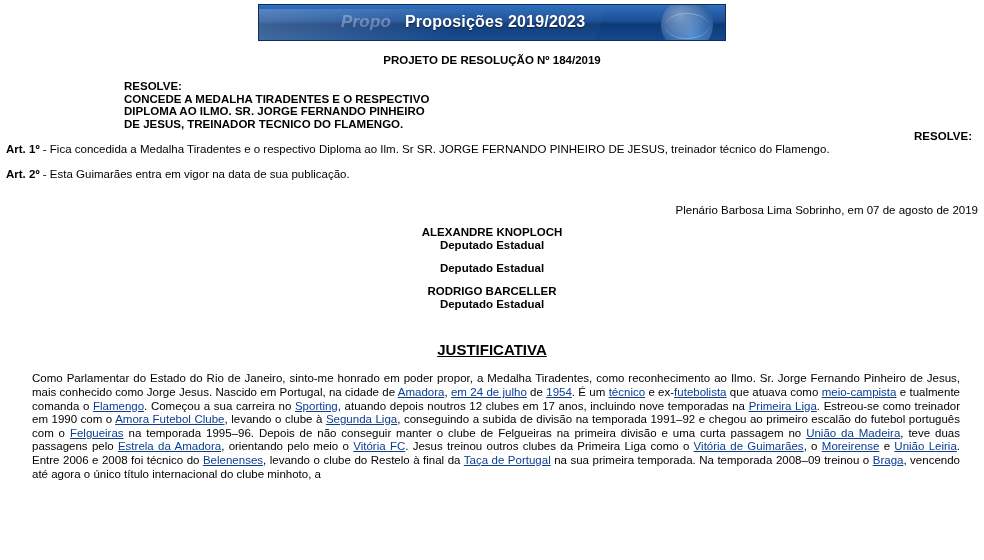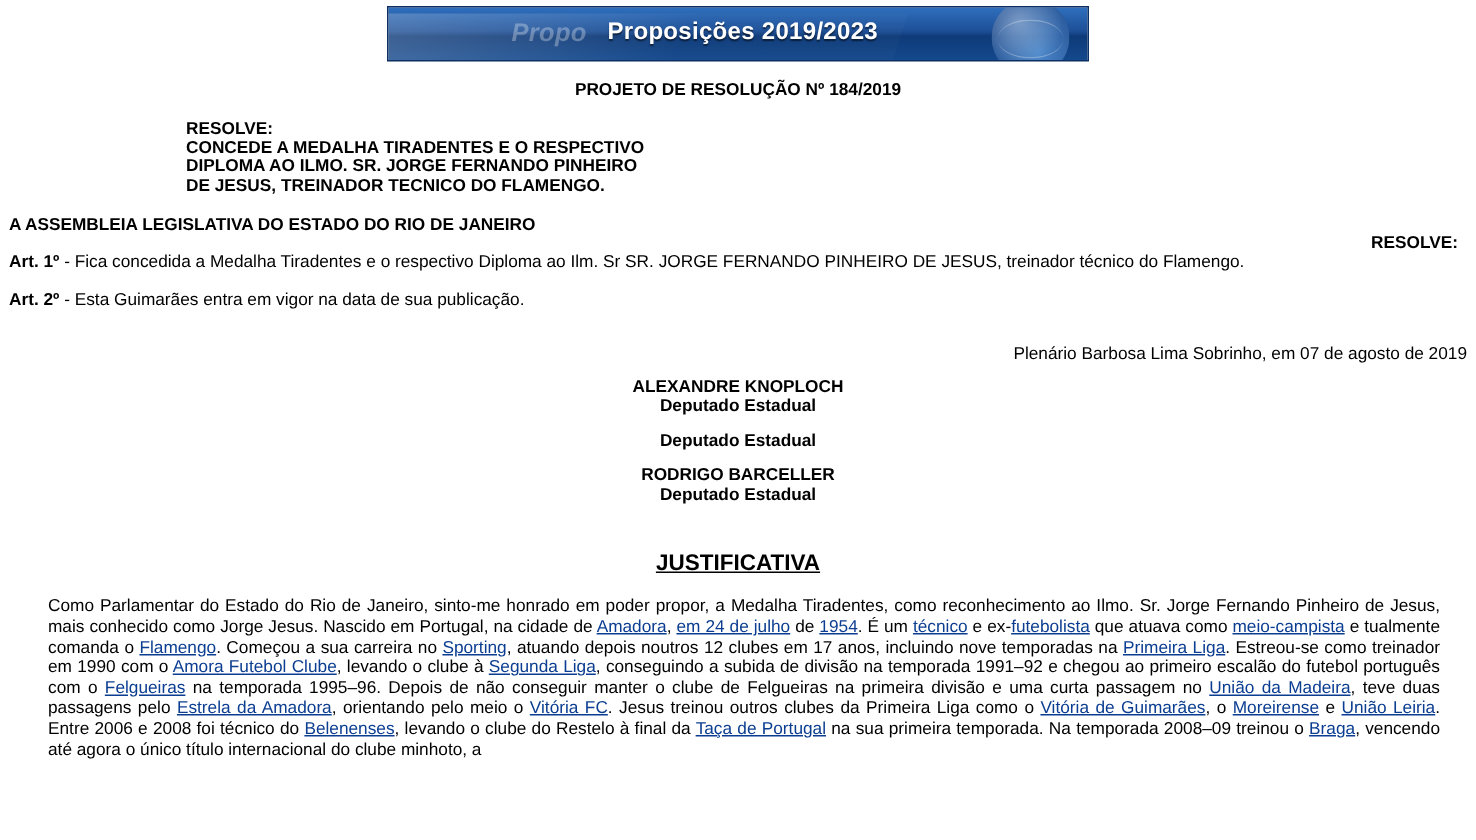--- a/index.html
+++ b/index.html
@@ -176,21 +176,20 @@
   <div class="doc-title">PROJETO DE RESOLUÇÃO Nº 184/2019</div>
 
   <div class="ementa-block">
     <div>RESOLVE:</div>
     <div>CONCEDE A MEDALHA TIRADENTES E O RESPECTIVO</div>
     <div>DIPLOMA AO ILMO. SR. JORGE FERNANDO PINHEIRO</div>
     <div>DE JESUS, TREINADOR TECNICO DO FLAMENGO.</div>
   </div>
 
 
-  <div class="assembleia">A ASSEMBLEIA LEGISLATIVA DO ESTADO DO RIO DE JANEIRO</div>
 
   <div class="row-resolve">
     <div class="resolve">RESOLVE:</div>
   </div>
 
   <div class="art">
     <span class="lbl">Art. 1º</span><span> - Fica concedida a Medalha Tiradentes e o respectivo Diploma ao Ilm. Sr </span><span class="strong">SR. JORGE FERNANDO PINHEIRO DE JESUS,</span><span> treinador técnico do Flamengo.</span>
   </div>
 
   <div class="art">

